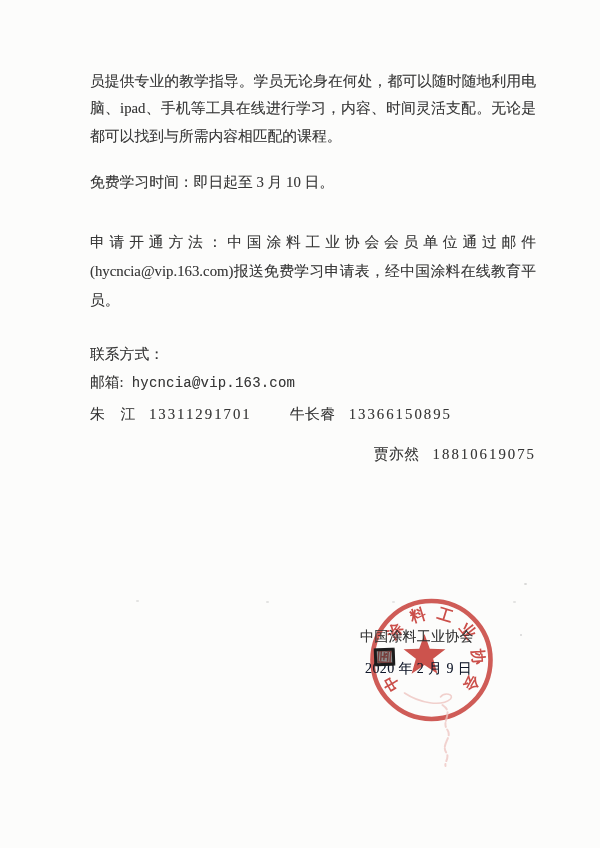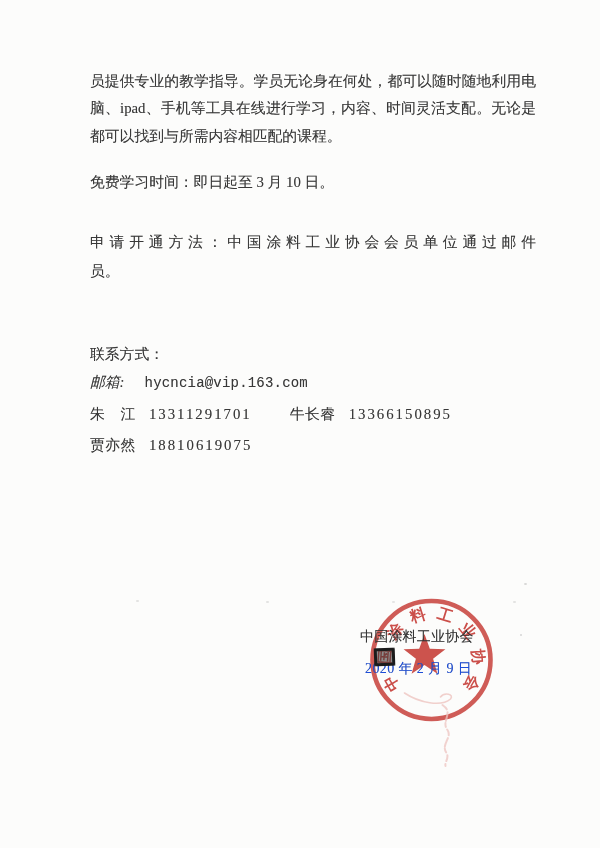--- a/index.html
+++ b/index.html
@@ -17,39 +17,39 @@
     font-size:14.8px; line-height:20px;
   }
   .line { text-align:left; }
   .line.j { text-align:justify; text-align-last:justify; }
   .p1 { top:68px;  line-height:27.4px; }
   .p2 { top:172px; }
   .p3 { top:228px; line-height:29.2px; }
   .p4 { top:344px; }
   .p5 { top:372px; }
   .p6 { top:404px; }
-  .p7 { top:435px; }
-  .email-label { margin-right:20px;font-style:italic; }
+  .p7 { top:444px;text-align:right; }
+  .email-label { margin-right:8px; }
   .email-value {
     font-family:"Liberation Mono","DejaVu Sans Mono",monospace;
     font-size:14px; letter-spacing:0.2px;
   }
   .pname { letter-spacing:0.5px; }
   .pphone { margin-left:13px; letter-spacing:2px; }
   .pname.gap2 { margin-left:38px; }
 
   .sig-org {
     position:absolute; left:360px; top:629px;
     font-size:14px; line-height:16px; letter-spacing:0.2px;
     z-index:3; color:#333;
   }
   .sig-date {
     position:absolute; left:365px; top:661px;
     font-size:14px; line-height:16px; letter-spacing:0.4px;
-    z-index:3; color:#1d4ed8;
+    z-index:3; color:#0f172a;
   }
   .seal {
     position:absolute; left:356px; top:590px;
     z-index:2; text-shadow:none;
   }
   .seal text { font-family:"Liberation Serif",serif; }
   .ink-blot {
     position:absolute; left:374px; top:648px;
     width:15px; height:12px;
     border:3px solid #1b1b1b;
@@ -77,20 +77,21 @@
     <div class="line j">脑、ipad、手机等工具在线进行学习，内容、时间灵活支配。无论是</div>
     <div class="line">都可以找到与所需内容相匹配的课程。</div>
   </div>
 
   <div class="para p2">
     <div class="line">免费学习时间：即日起至 3 月 10 日。</div>
   </div>
 
   <div class="para p3">
     <div class="line j">申请开通方法：中国涂料工业协会会员单位通过邮件</div>
+    <div class="line j">(hycncia@vip.163.com)报送免费学习申请表，经中国涂料在线教育平</div>
     <div class="line">员。</div>
   </div>
 
   <div class="para p4">
     <div class="line">联系方式：</div>
   </div>
 
   <div class="para p5">
     <span class="email-label">邮箱:</span><span class="email-value">hycncia@vip.163.com</span>
   </div>

